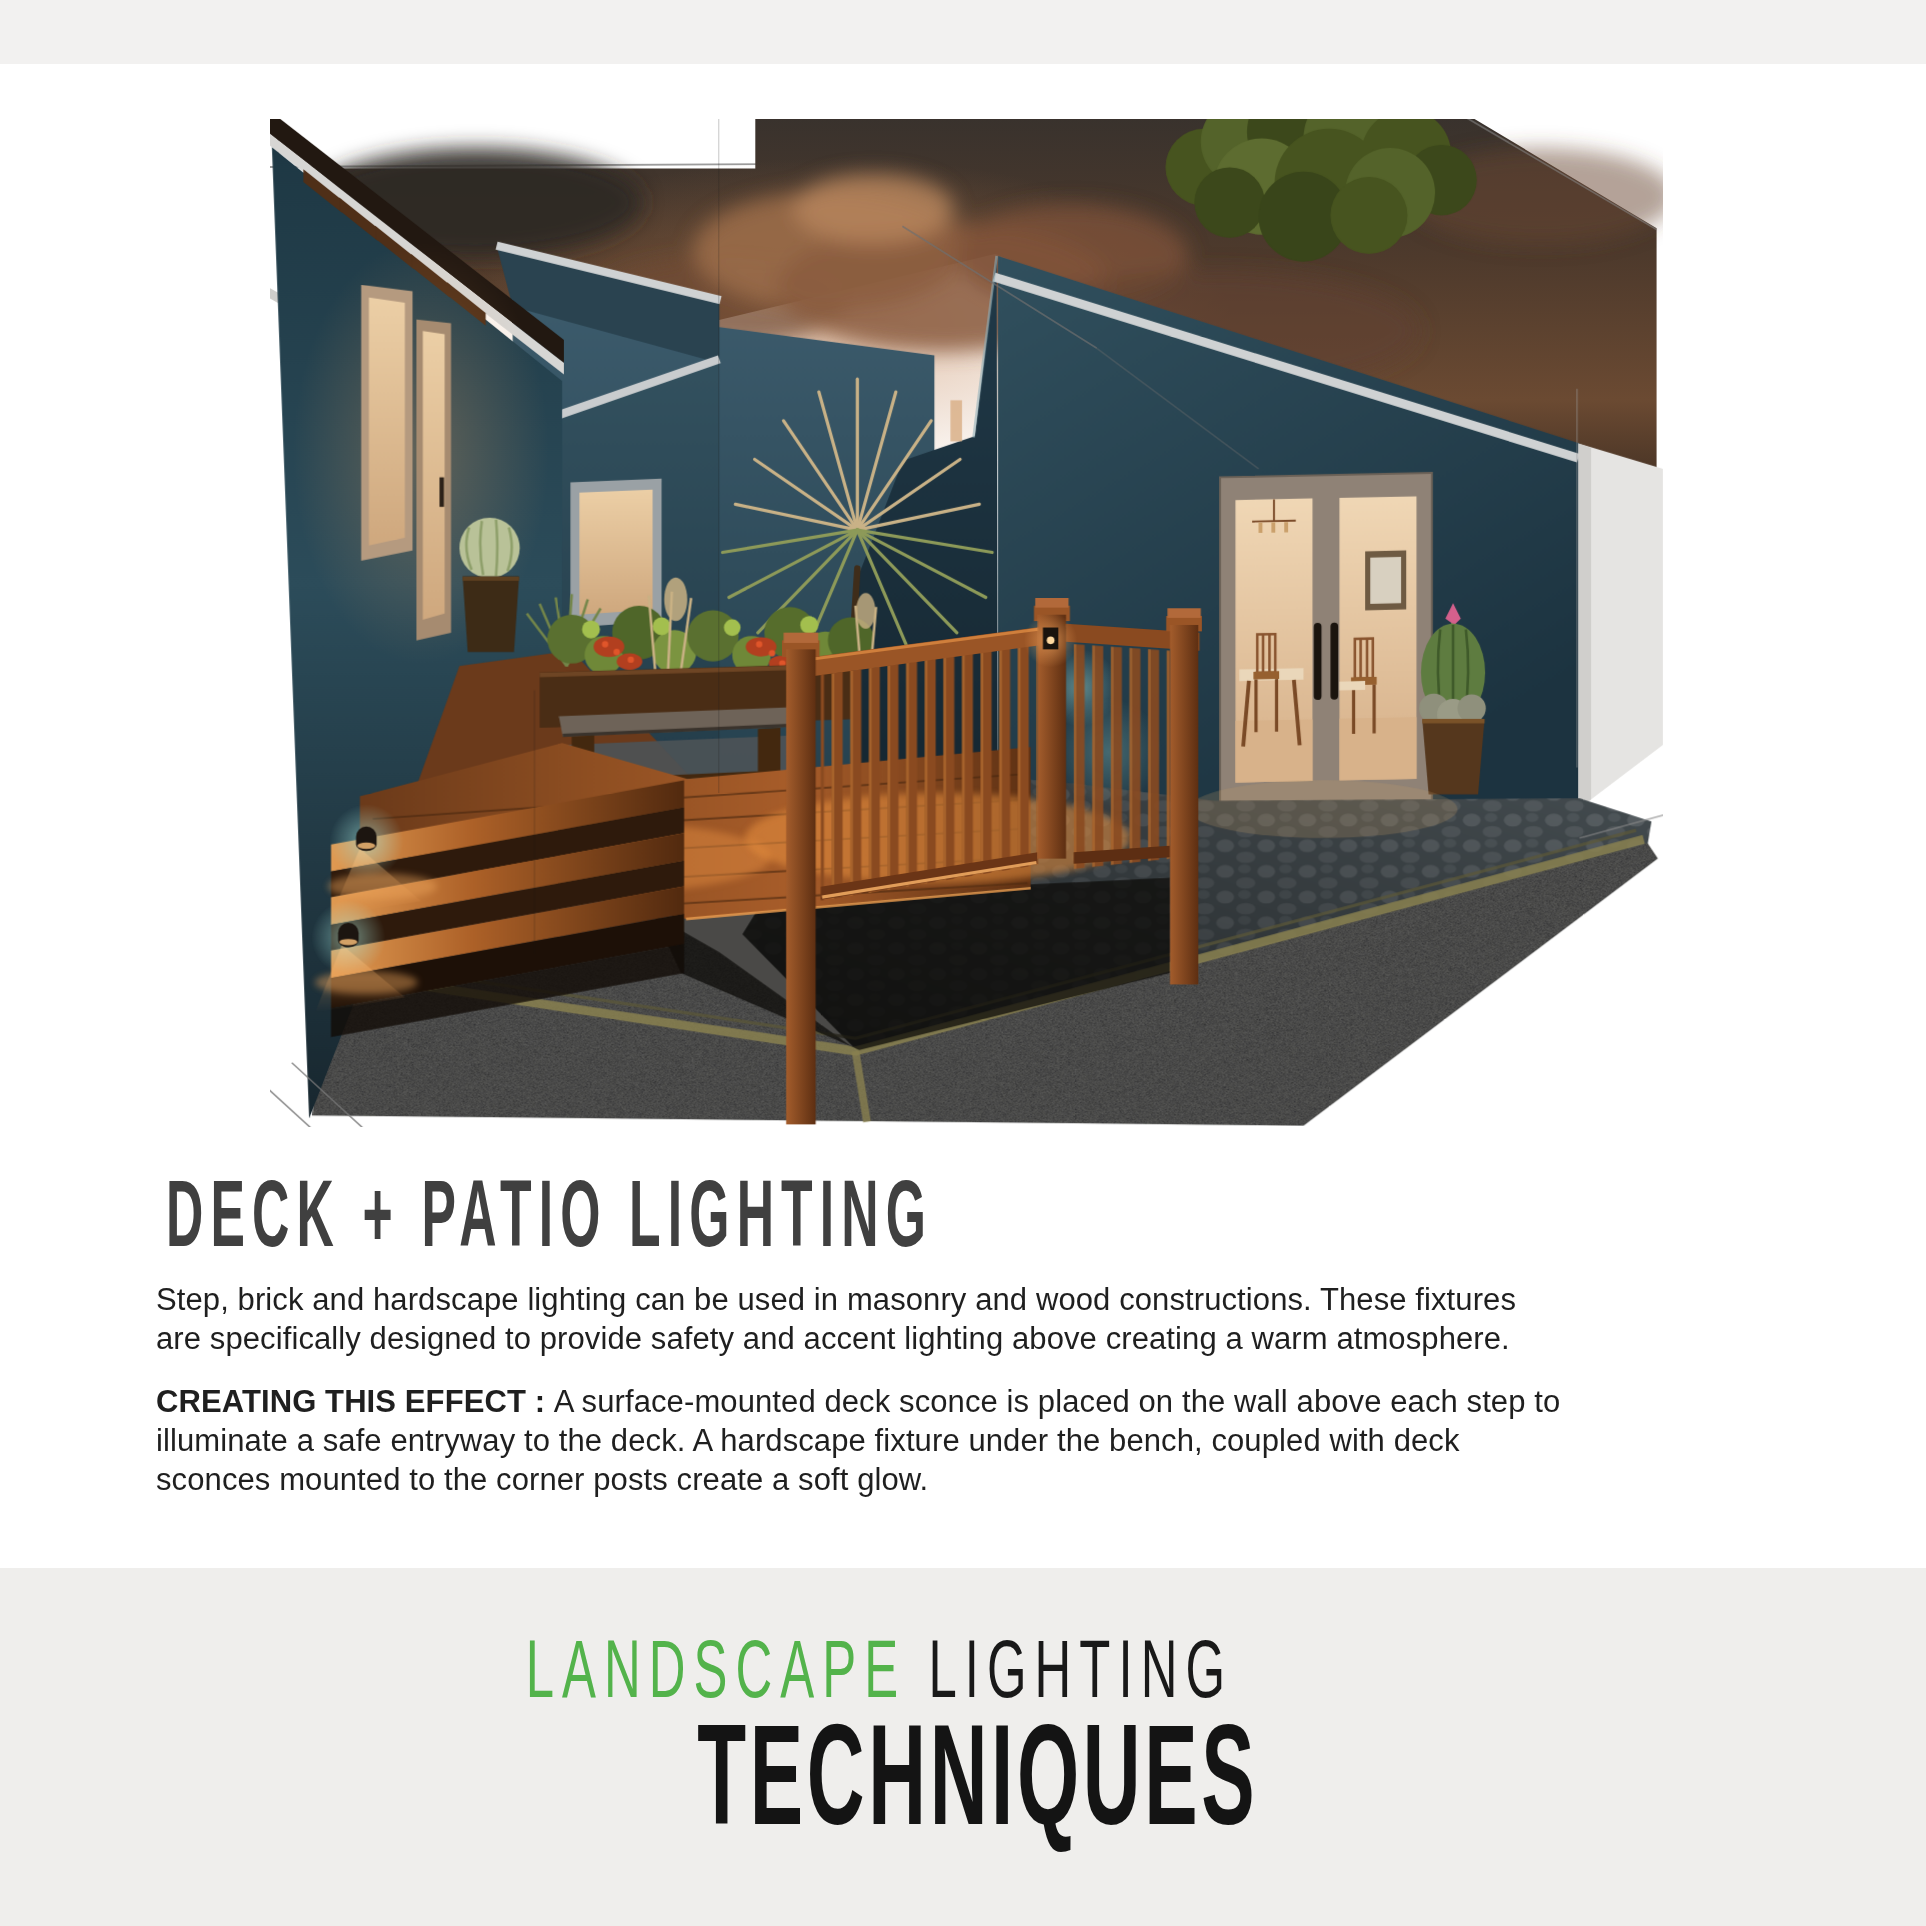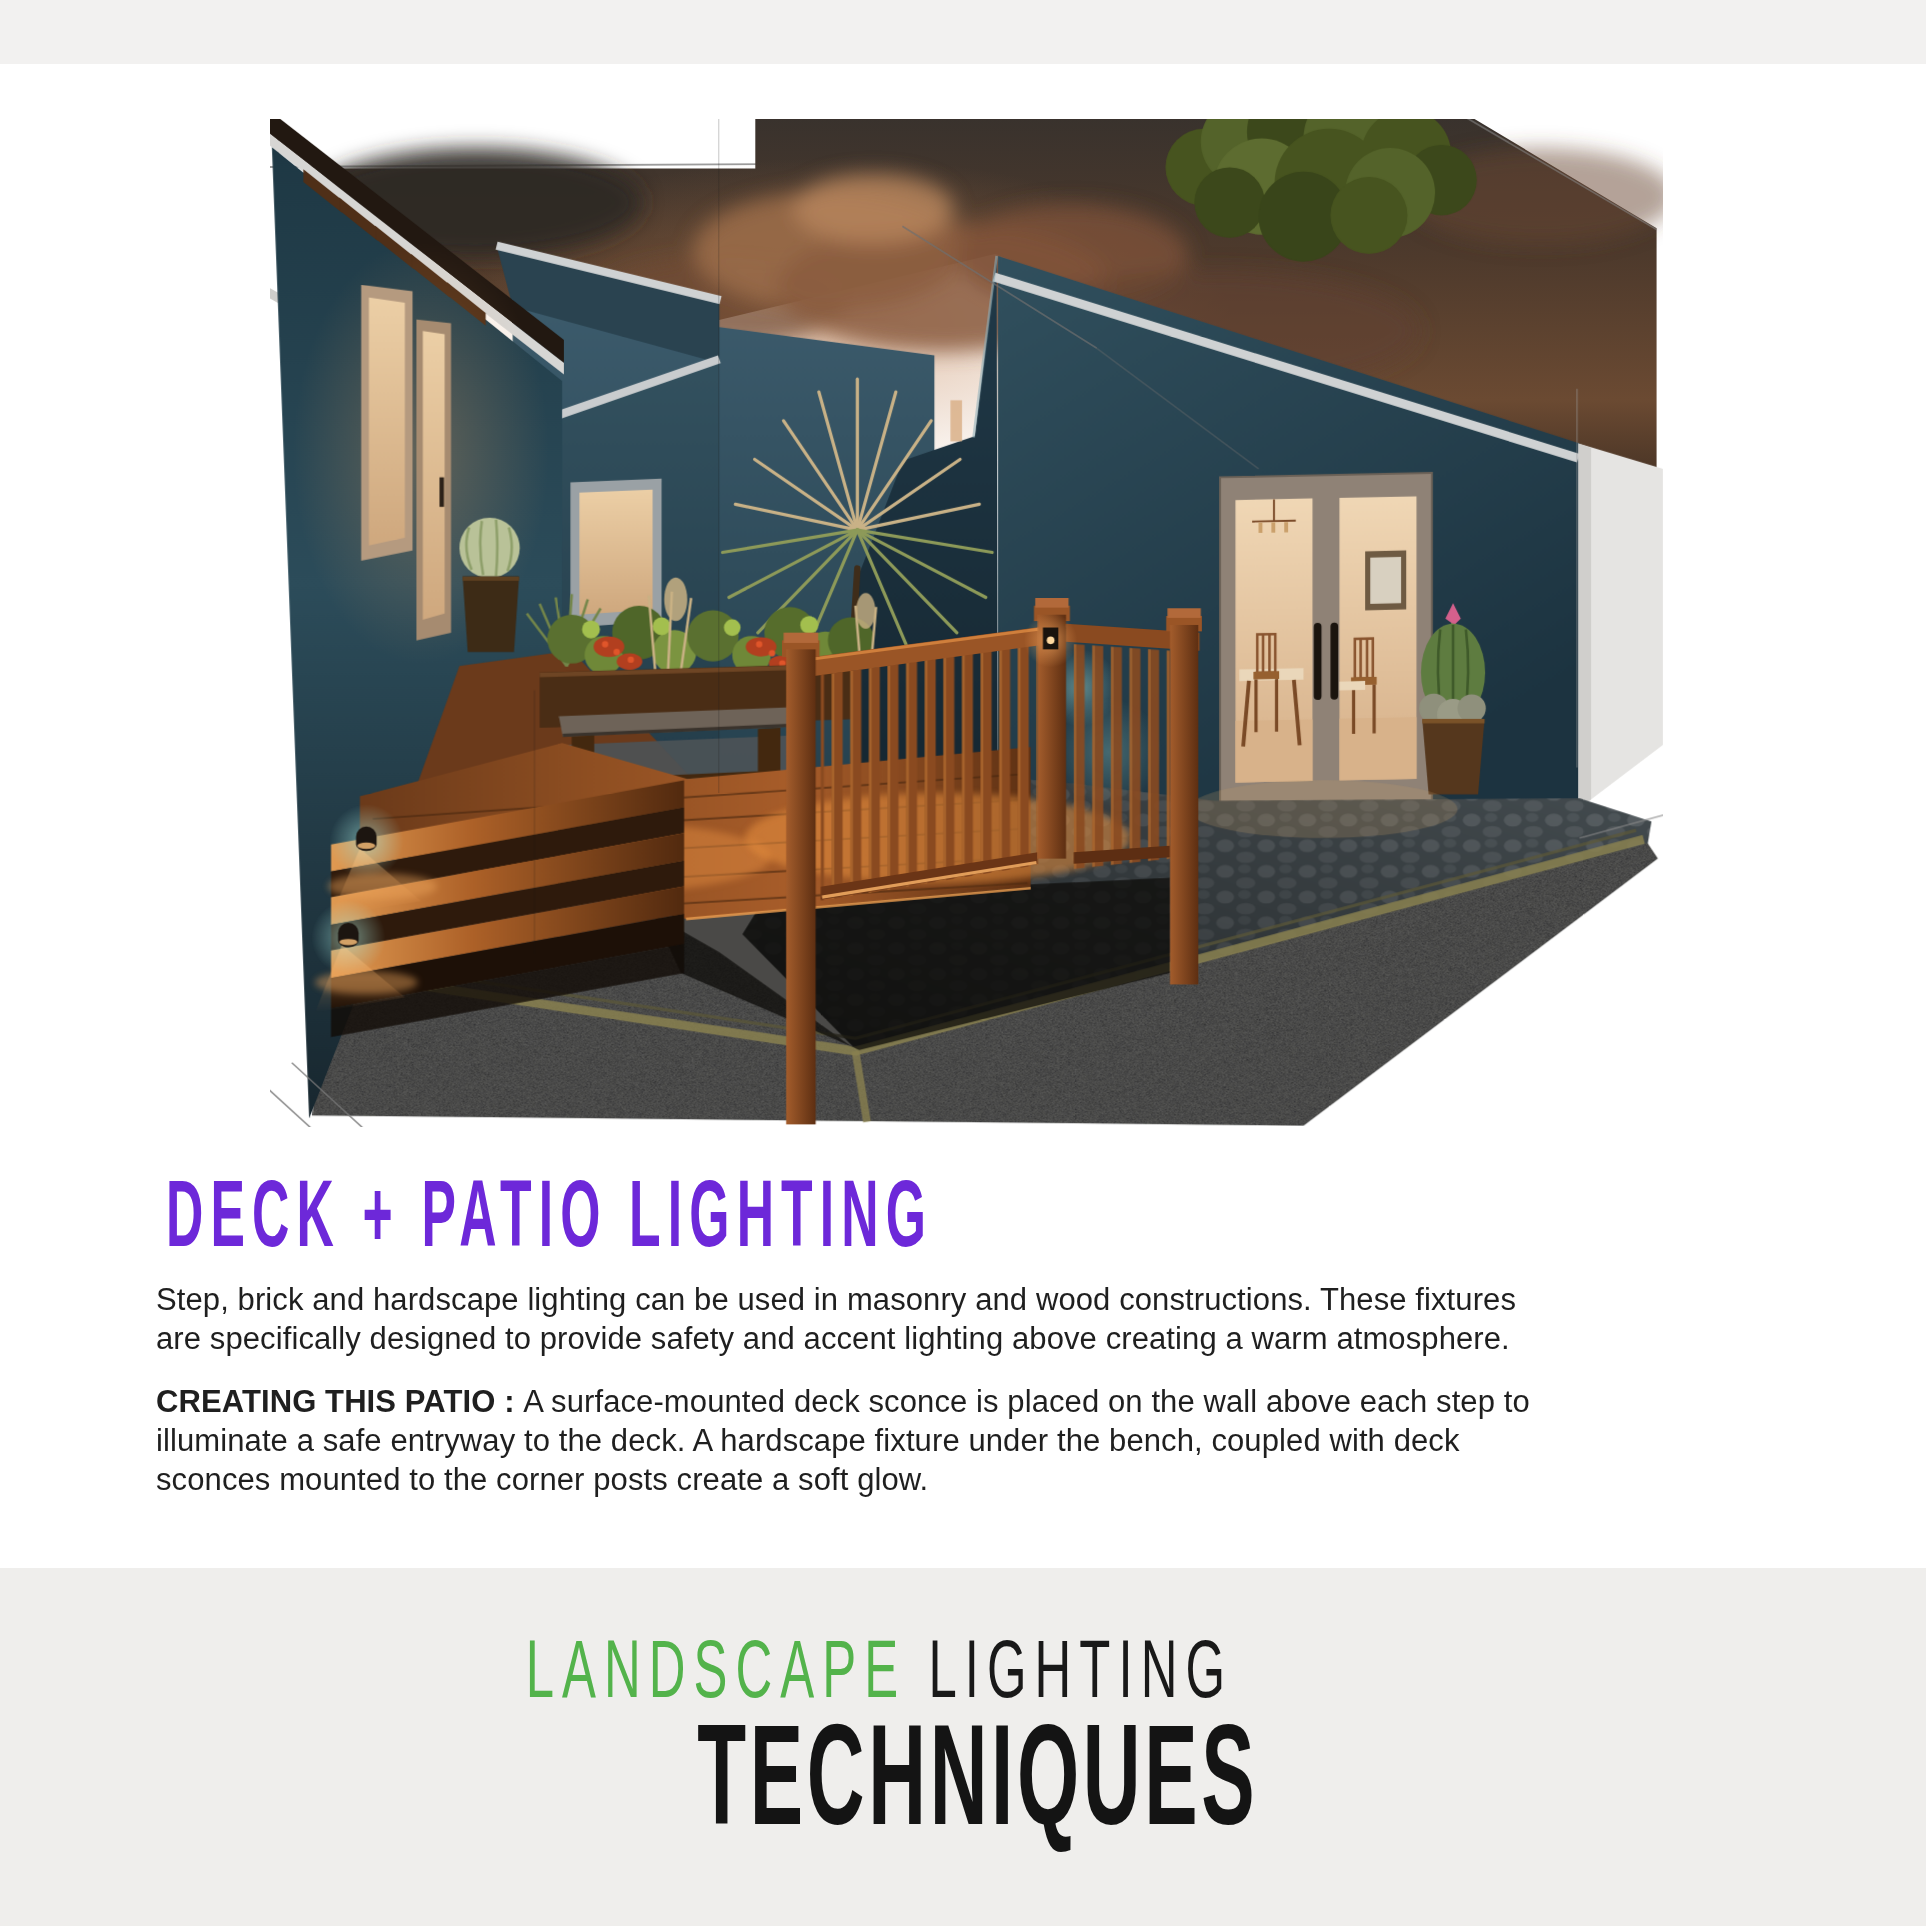--- a/index.html
+++ b/index.html
@@ -1,20 +1,20 @@
 <!DOCTYPE html>
 <html style="font-size:10.3px"><head>
 <meta charset="utf-8">
 <style>
   html,body{margin:0;padding:0;width:1926px;height:1926px;background:#ffffff;font-family:"Liberation Sans",sans-serif;}
   .abs{position:absolute;}
   #band-top{left:0;top:0;width:1926px;height:64px;background:#f2f1f0;}
   #band-bottom{left:0;top:1568px;width:1926px;height:358px;background:#efeeec;}
   #art{left:270px;top:119px;width:1393px;height:1008px;}
-  #headline{left:166px;top:1167px;font-size:94px;line-height:1;font-weight:bold;letter-spacing:13px;color:#6d28d9;white-space:nowrap;}
+  #headline{left:166px;top:1167px;font-size:94px;line-height:1;font-weight:bold;letter-spacing:13px;color:#404040;white-space:nowrap;}
   .squeeze{display:inline-block;transform:scaleX(.55);transform-origin:left center;}
   .squeezeC{display:inline-block;transform-origin:center center;white-space:nowrap;}
   .bodytext{left:156px;width:1644px;font-size:31px;line-height:39px;color:#1f1f1f;white-space:pre-line;letter-spacing:0.1px;}
   #para1{top:1280px;}
   #para2{top:1382px;}
   .blead{font-weight:bold;}
   #footer-line1{left:0;top:1628px;width:1758px;text-align:center;font-size:82px;line-height:1;letter-spacing:13px;white-space:nowrap;}
   #footer-line1 .squeezeC{transform:scaleX(.62);}
   #brand-accent{color:#53b34b;}
   #brand-rest{color:#191919;}
@@ -448,21 +448,21 @@
     <line x1="2040" y1="1120" x2="2186" y2="1080" stroke="#8a8a8a" stroke-width="2.5" opacity="0.6"></line>
   </g>
 </svg>
 </div>
 
 <h1 id="headline" class="abs" style="margin:0;font-weight:bold;"><span class="squeeze">DECK + PATIO LIGHTING</span></h1>
 
 <p id="para1" class="abs bodytext" style="margin:0;">Step, brick and hardscape lighting can be used in masonry and wood constructions. These fixtures
 are specifically designed to provide safety and accent lighting above creating a warm atmosphere.</p>
 
-<p id="para2" class="abs bodytext" style="margin:0;"><span class="blead">CREATING THIS PATIO : </span><span>A surface-mounted deck sconce is placed on the wall above each step to
+<p id="para2" class="abs bodytext" style="margin:0;"><span class="blead">CREATING THIS EFFECT : </span><span>A surface-mounted deck sconce is placed on the wall above each step to
 illuminate a safe entryway to the deck. A hardscape fixture under the bench, coupled with deck
 sconces mounted to the corner posts create a soft glow.</span></p>
 
 <div id="band-bottom" class="abs"></div>
 
 <div id="footer-line1" class="abs"><span class="squeezeC"><span id="brand-accent">LANDSCAPE</span><span id="brand-rest"> LIGHTING</span></span></div>
 
 <div id="footer-line2" class="abs"><span class="squeezeC">TECHNIQUES</span></div>
 
 

